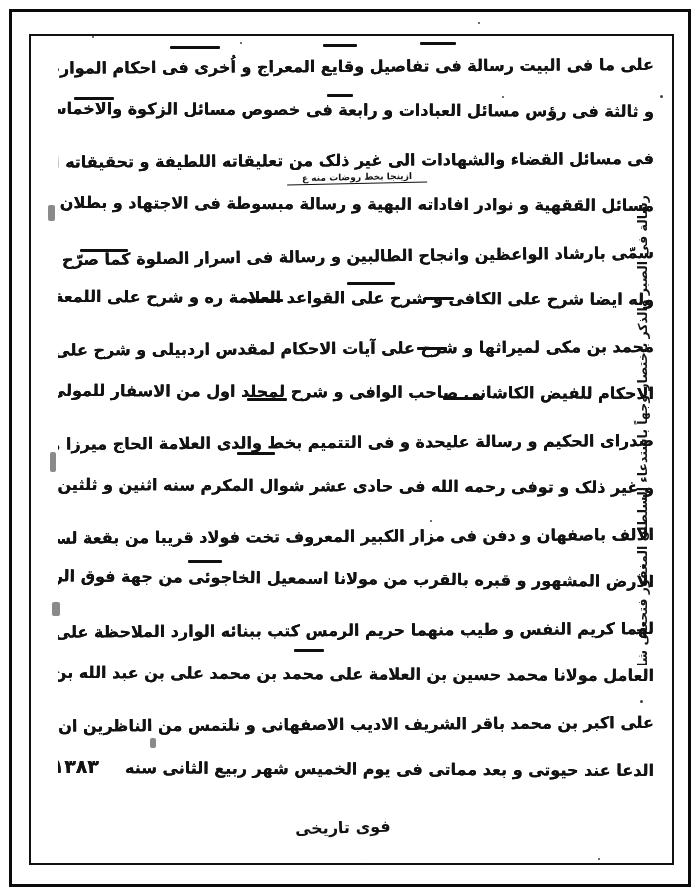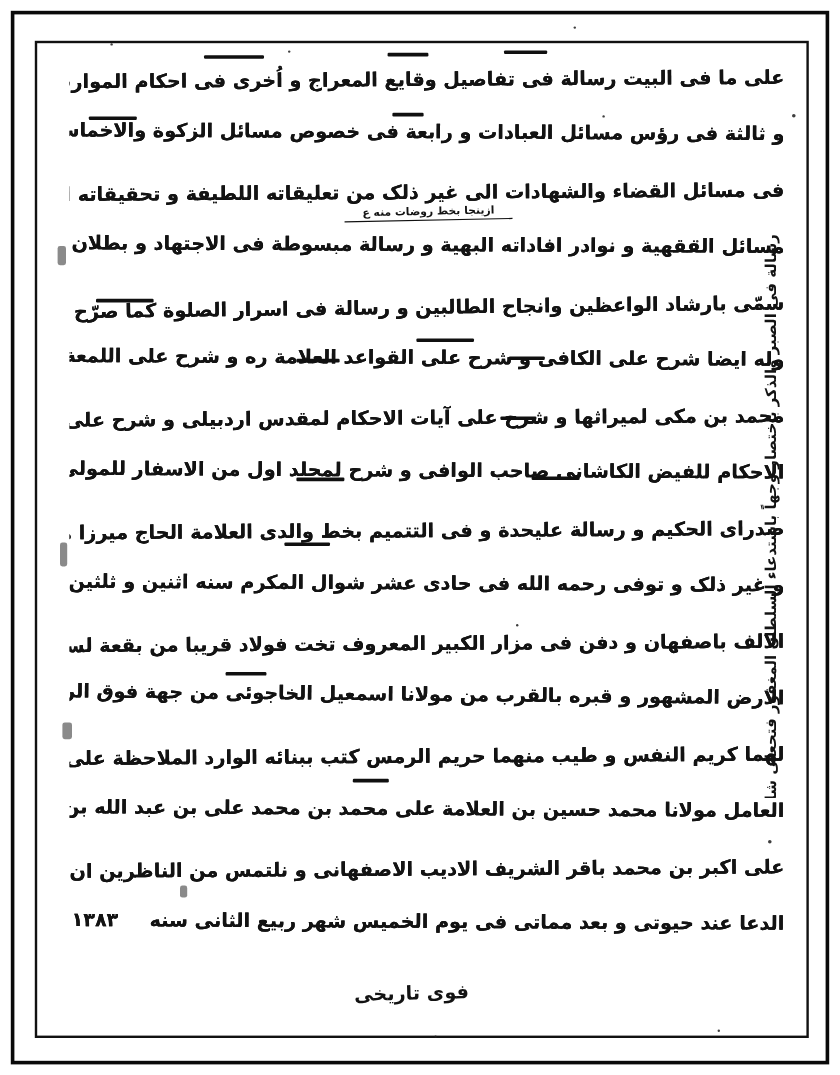--- a/index.html
+++ b/index.html
@@ -22,21 +22,21 @@
     white-space:nowrap; letter-spacing:0px; transform-origin:right center;
     text-shadow:0 0 0.5px #000;
   }
   .line:nth-child(odd)  { transform: rotate(-0.35deg); }
   .line:nth-child(even) { transform: rotate(0.3deg); }
   .line:nth-child(5)    { transform: rotate(-0.7deg); }
   .line:nth-child(12)   { transform: rotate(0.55deg); }
 
   .last-line { display:flex; flex-direction:row; align-items:baseline; }
   .year {
-    letter-spacing:15px; margin-right:26px; font-size:16px; font-weight:bold;margin-left:28px;
+    letter-spacing:15px; margin-right:26px; font-size:19px; font-weight:bold;margin-left:28px;
   }
   .flourish {
     font-size:10px; font-weight:bold; margin-right:2px;
     transform: rotate(-28deg) translateY(-10px); display:inline-block;
   }
 
   
   .interlinear {
     position:absolute; top:172px; left:287px; width:140px;
     font-size:9px; font-weight:bold; text-align:center; direction:rtl;

